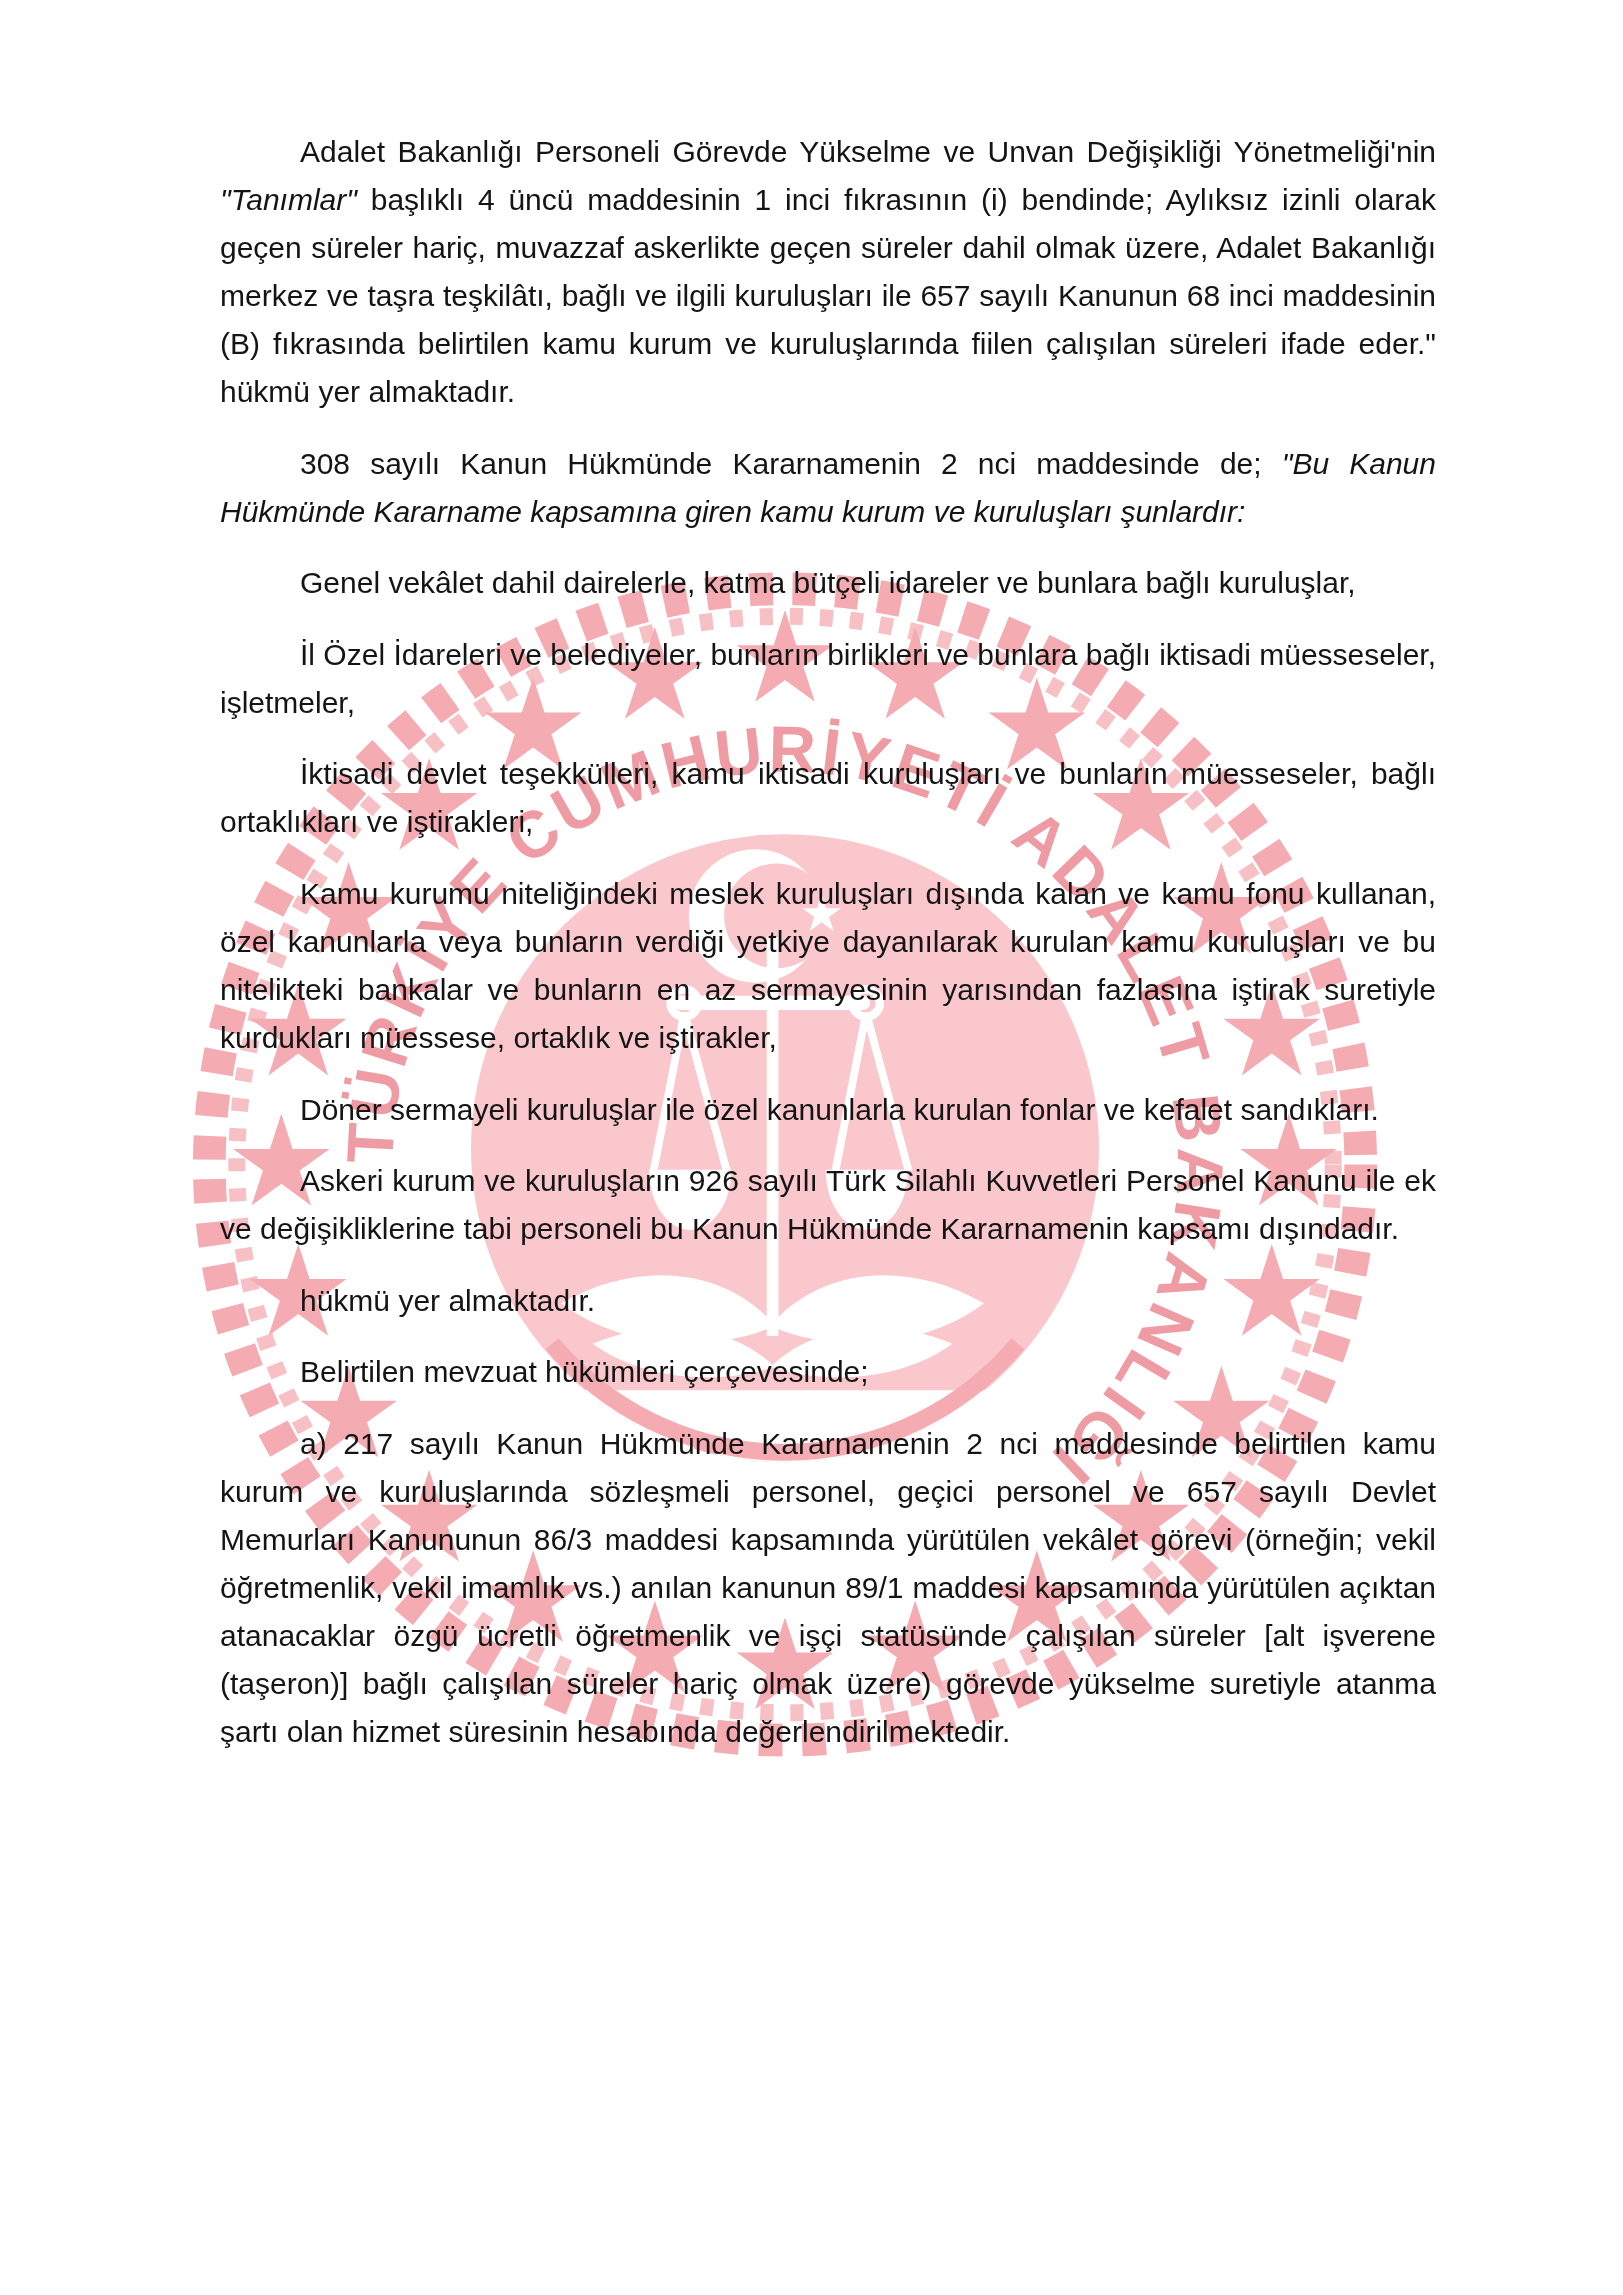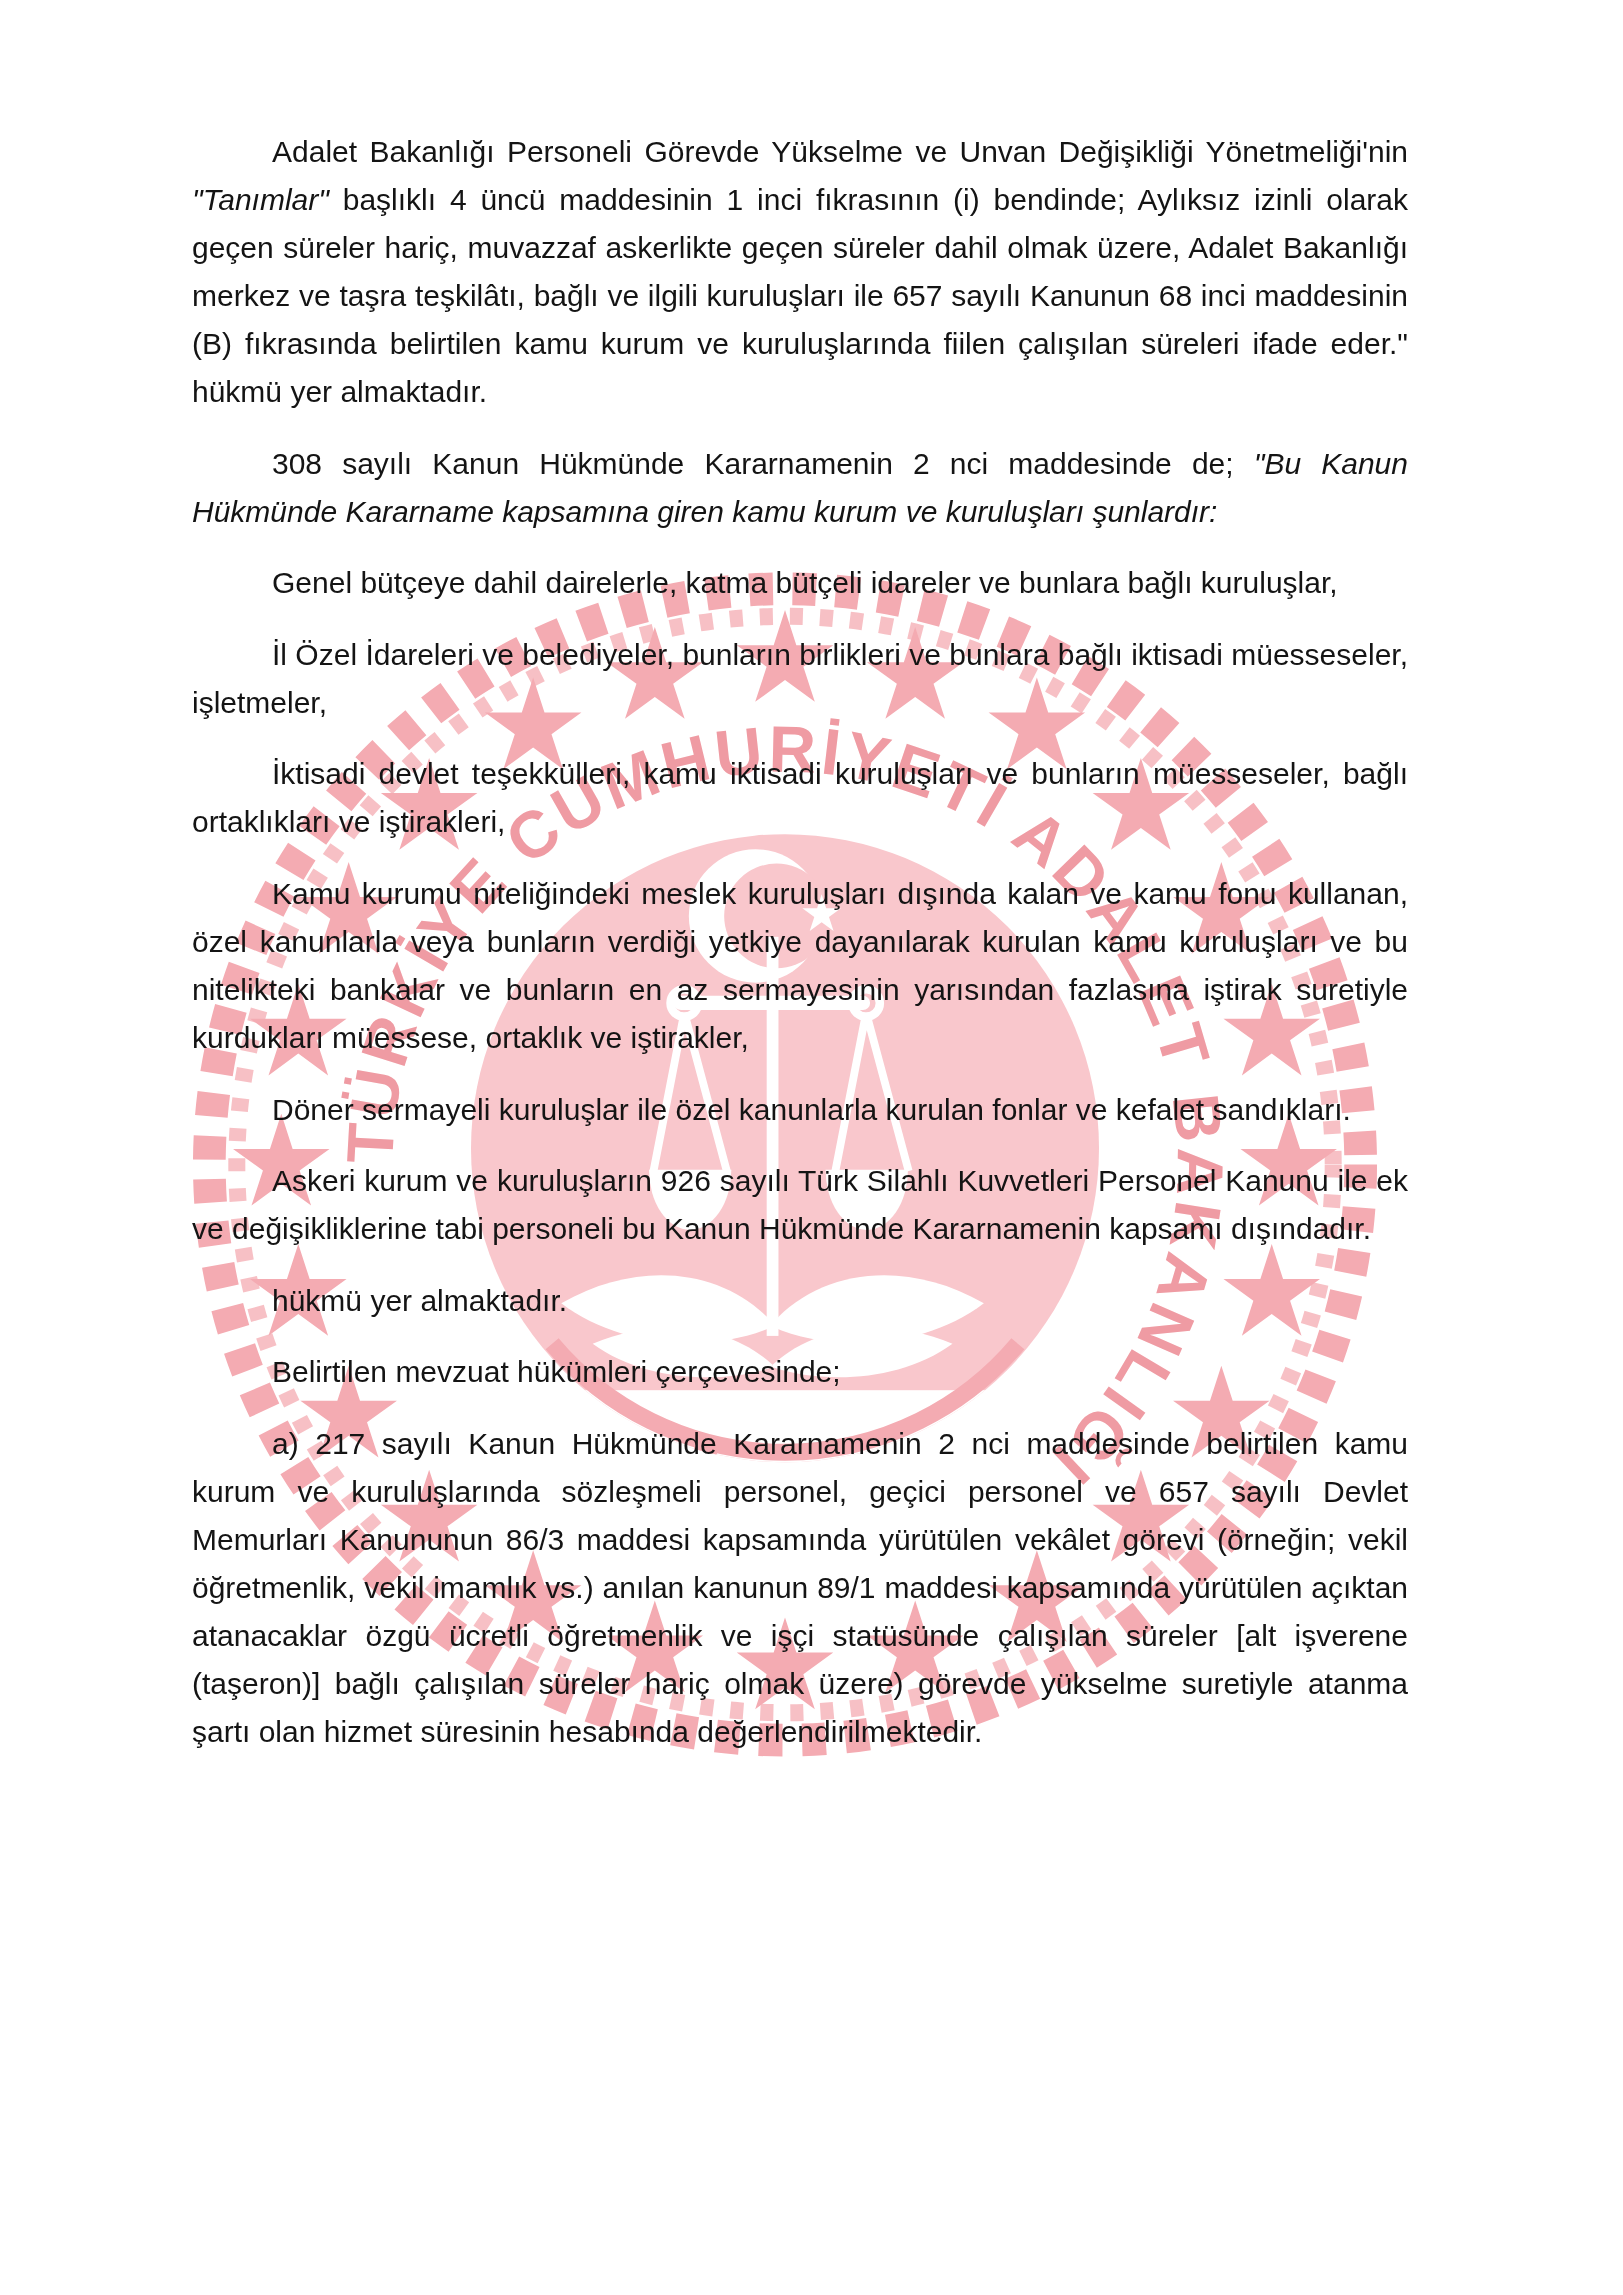--- a/index.html
+++ b/index.html
@@ -25,21 +25,21 @@
     font-family:"Liberation Sans", sans-serif;
     font-weight:bold;
     font-size:100px;
     letter-spacing:6px;
     fill:var(--wm-ink);
   }
   .wm-star{fill:var(--wm-accent);}
   .wm-white{fill:#ffffff;}
   .content{
     position:absolute;
-    left:192px;top:128px;width:1216px;
+    left:220px;top:128px;width:1216px;
     font-size:30px;
     line-height:48px;
     color:var(--page-fg);
     text-align:justify;
   }
   .content p{
     margin:0 0 23.6px 0;
     text-indent:80px;
   }
   .content em{font-style:italic;}
@@ -120,21 +120,21 @@
       <path d="M1181,2022 C1105,1938 975,1925 858,1992 C948,2062 1093,2068 1181,2028 Z" class="wm-white"></path>
       <path d="M1181,2022 C1257,1938 1387,1925 1504,1992 C1414,2062 1269,2068 1181,2028 Z" class="wm-white"></path>
       <path d="M1181,2086 C1110,2022 1002,2014 906,2054 C986,2112 1102,2116 1181,2090 Z" class="wm-white"></path>
       <path d="M1181,2086 C1252,2022 1360,2014 1456,2054 C1376,2112 1260,2116 1181,2090 Z" class="wm-white"></path>
     </g>
   </svg>
 
   <div class="content" id="doc-body">
       <p><span>Adalet Bakanlığı Personeli Görevde Yükselme ve Unvan Değişikliği Yönetmeliği'nin </span><em>"Tanımlar"</em><span> başlıklı 4 üncü maddesinin 1 inci fıkrasının (i) bendinde; Aylıksız izinli olarak geçen süreler hariç, muvazzaf askerlikte geçen süreler dahil olmak üzere, Adalet Bakanlığı merkez ve taşra teşkilâtı, bağlı ve ilgili kuruluşları ile 657 sayılı Kanunun 68 inci maddesinin (B) fıkrasında belirtilen kamu kurum ve kuruluşlarında fiilen çalışılan süreleri ifade eder." hükmü yer almaktadır.</span></p>
       <p><span>308 sayılı Kanun Hükmünde Kararnamenin 2 nci maddesinde de; </span><em>"Bu Kanun Hükmünde Kararname kapsamına giren kamu kurum ve kuruluşları şunlardır:</em></p>
-      <p><span>Genel bütçeye dahil dairelerle, katma bütçeli idareler ve bunlara bağlı kuruluşlar,</span></p>
+      <p><span>Genel vekâlet dahil dairelerle, katma bütçeli idareler ve bunlara bağlı kuruluşlar,</span></p>
       <p><span>İl Özel İdareleri ve belediyeler, bunların birlikleri ve bunlara bağlı iktisadi müesseseler, işletmeler,</span></p>
       <p><span>İktisadi devlet teşekkülleri, kamu iktisadi kuruluşları ve bunların müesseseler, bağlı ortaklıkları ve iştirakleri,</span></p>
       <p><span>Kamu kurumu niteliğindeki meslek kuruluşları dışında kalan ve kamu fonu kullanan, özel kanunlarla veya bunların verdiği yetkiye dayanılarak kurulan kamu kuruluşları ve bu nitelikteki bankalar ve bunların en az sermayesinin yarısından fazlasına iştirak suretiyle kurdukları müessese, ortaklık ve iştirakler,</span></p>
       <p><span>Döner sermayeli kuruluşlar ile özel kanunlarla kurulan fonlar ve kefalet sandıkları.</span></p>
       <p><span>Askeri kurum ve kuruluşların 926 sayılı Türk Silahlı Kuvvetleri Personel Kanunu ile ek ve değişikliklerine tabi personeli bu Kanun Hükmünde Kararnamenin kapsamı dışındadır.</span></p>
       <p><span>hükmü yer almaktadır.</span></p>
       <p><span>Belirtilen mevzuat hükümleri çerçevesinde;</span></p>
       <p><span>a) 217 sayılı Kanun Hükmünde Kararnamenin 2 nci maddesinde belirtilen kamu kurum ve kuruluşlarında sözleşmeli personel, geçici personel ve 657 sayılı Devlet Memurları Kanununun 86/3 maddesi kapsamında yürütülen vekâlet görevi (örneğin; vekil öğretmenlik, vekil imamlık vs.) anılan kanunun 89/1 maddesi kapsamında yürütülen açıktan atanacaklar özgü ücretli öğretmenlik ve işçi statüsünde çalışılan süreler [alt işverene (taşeron)] bağlı çalışılan süreler hariç olmak üzere) görevde yükselme suretiyle atanma şartı olan hizmet süresinin hesabında değerlendirilmektedir.</span></p>
     </div>
 </div>

